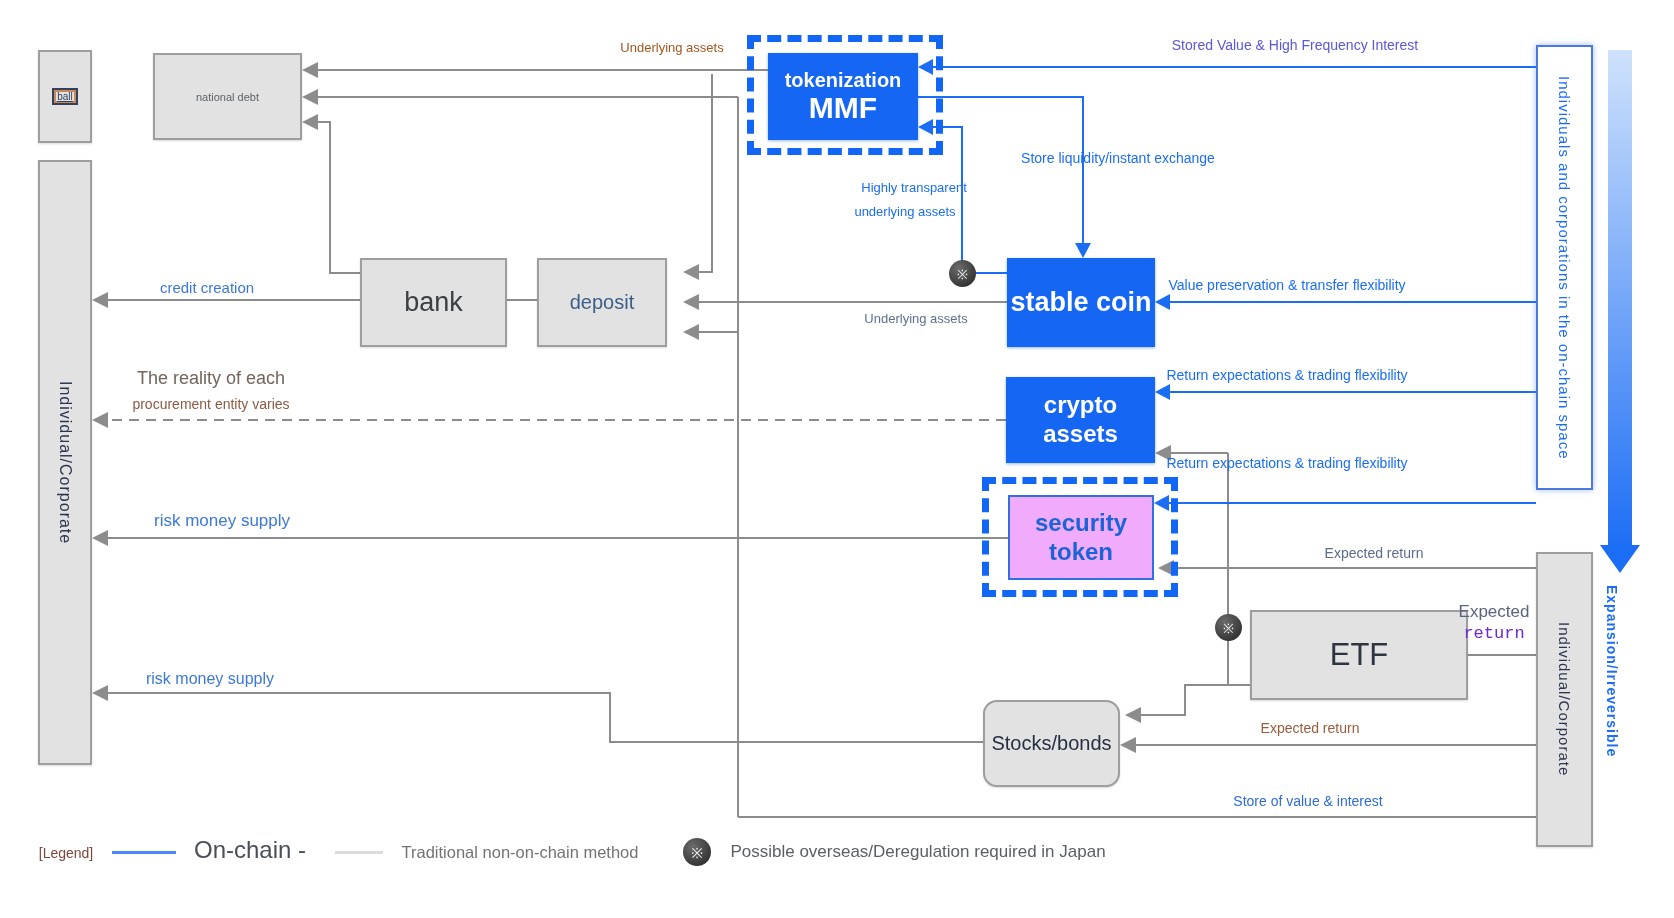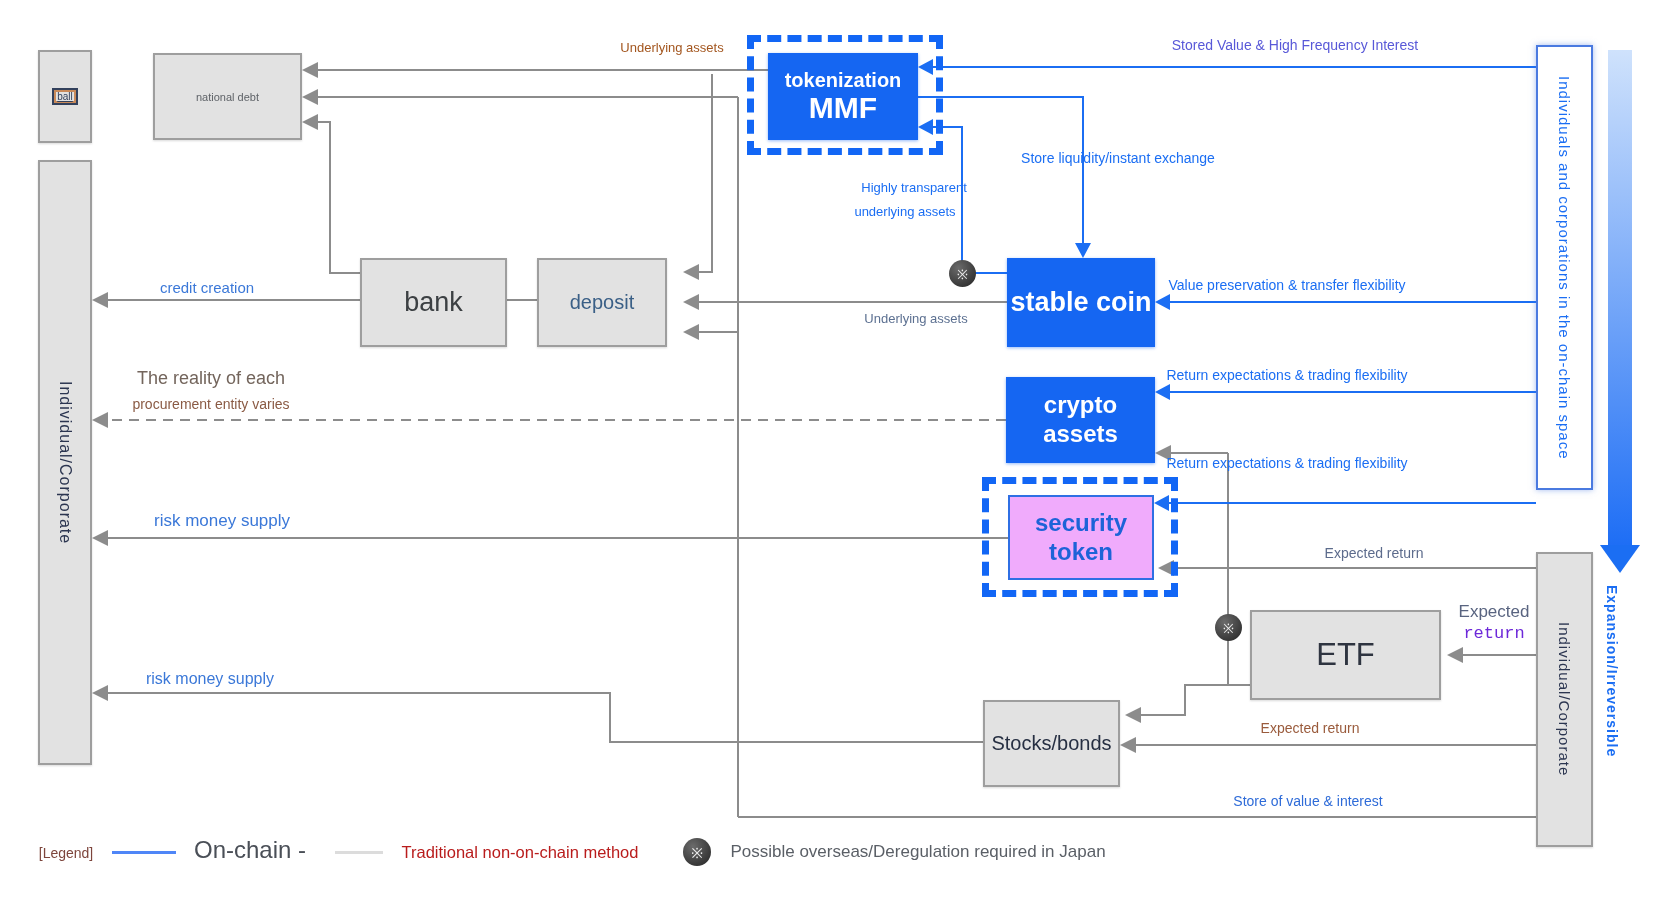--- a/index.html
+++ b/index.html
@@ -119,25 +119,25 @@
     <span>assets</span>
   </div>
 
   <div class="dash-frame" style="left:982px;top:477px;width:196px;height:120px;"></div>
   <div class="box" style="left:1008px;top:495px;width:146px;height:85px;background:#f0abfc;border:2px solid #2f6fe4;
        font-size:24px;font-weight:600;color:#1d63d8;line-height:1.2;">
     <span>security</span>
     <span>token</span>
   </div>
 
-  <div class="box gray-box" style="left:1250px;top:610px;width:191px;height:90px;font-size:31px;color:#2e3440;">
+  <div class="box gray-box" style="left:1250px;top:610px;width:218px;height:90px;font-size:31px;color:#2e3440;">
     <span>ETF</span>
   </div>
 
-  <div class="box gray-box" style="left:983px;top:700px;width:137px;height:87px;font-size:20px;color:#262f42;">
+  <div class="box gray-box" style="left:983px;top:700px;width:137px;height:87px;font-size:20px;color:#262f42;border-radius:14px;">
     <span>Stocks/bonds</span>
   </div>
 
   <div class="box" style="left:1536px;top:45px;width:57px;height:445px;background:#fff;border:2px solid #4a7ae0;
        box-shadow:0 0 6px rgba(74,122,224,.5);">
     <span class="vtext" style="font-size:15px;color:#1b6ef3;">Individuals and corporations in the on-chain space</span>
   </div>
 
   <div class="box gray-box" style="left:1536px;top:552px;width:57px;height:295px;">
     <span class="vtext" style="font-size:15px;color:#2b3550;">Individual/Corporate</span>
@@ -173,19 +173,19 @@
     <span>※</span>
   </div>
   <div class="marker-dot" style="left:1215px;top:614px;">
     <span>※</span>
   </div>
 
   <span class="lbl" style="left:66px;top:845px;font-size:14px;color:#7d453c;transform:translateX(-50%);">[Legend]</span>
   <div class="legend-line" style="left:112px;top:851px;width:64px;background:#4f86f7;"></div>
   <span class="lbl" style="left:250px;top:836px;font-size:24px;color:#4a4f57;">On-chain -</span>
   <div class="legend-line" style="left:335px;top:851px;width:48px;background:#dcdcdc;"></div>
-  <span class="lbl" style="left:520px;top:843px;font-size:16.5px;color:#b91c1c;">Traditional non-on-chain method</span>
+  <span class="lbl" style="left:520px;top:843px;font-size:16.5px;color:#737373;">Traditional non-on-chain method</span>
   <div class="marker-dot" style="left:683px;top:838px;width:28px;height:28px;font-size:14px;">
     <span>※</span>
   </div>
   <span class="lbl" style="left:918px;top:842px;font-size:17px;color:#5a5f66;">Possible overseas/Deregulation required in Japan</span>
 
 </div>
 
 </body></html>

